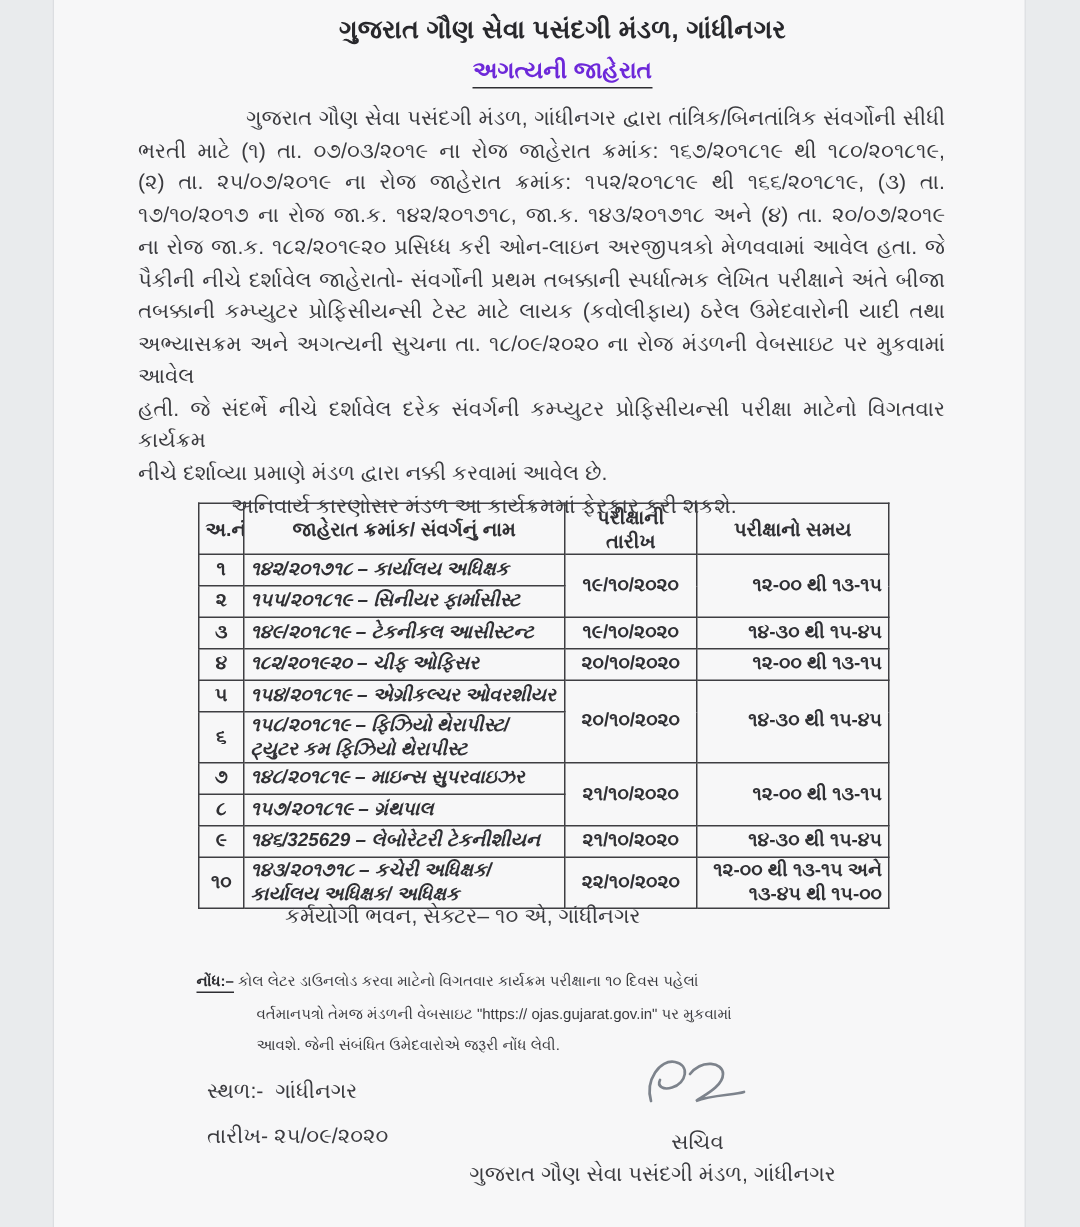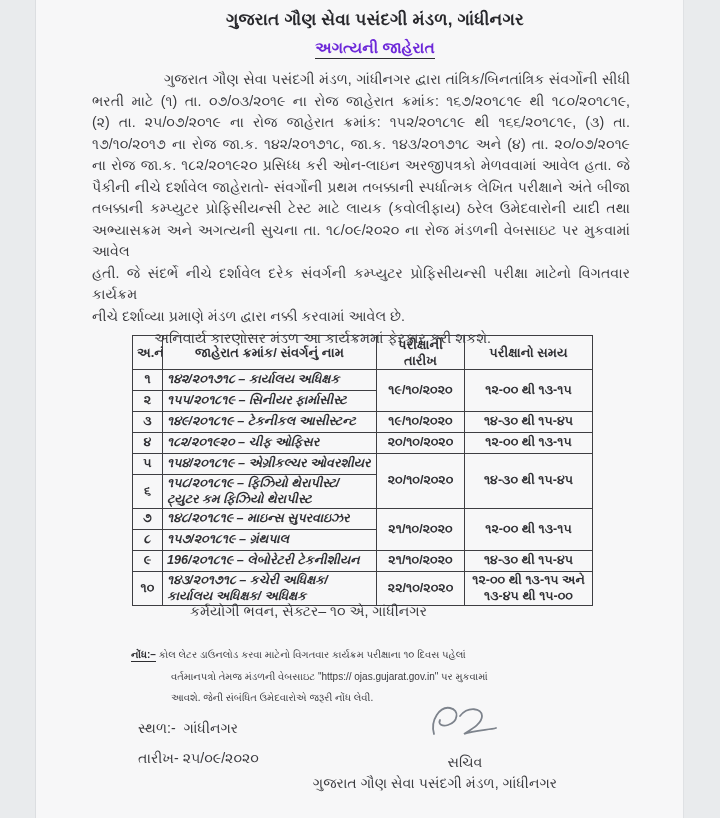--- a/index.html
+++ b/index.html
@@ -35,21 +35,21 @@
   table.sched th,table.sched td{
     border:1.4px solid #3e3e42;padding:1px 4px;line-height:15.5px;
     overflow:hidden;
   }
   table.sched th{height:24px;font-size:13px;text-align:center;font-weight:700;}
   table.sched td{height:18px;}
   td.c-no{text-align:center;}
   td.c-name{text-align:left;padding-left:7px;font-style:italic;}
   th.h-name{text-align:left;padding-left:7px;}
   td.c-date{text-align:center;}
-  td.c-time{text-align:center;padding-left:13px;}
+  td.c-time{text-align:right;padding-left:13px;}
   .venue{position:absolute;left:131px;top:601px;width:470px;font-size:14.2px;line-height:21.5px;}
   .venue-line2{padding-left:59px;}
   .note{position:absolute;left:131px;top:644px;width:480px;font-size:10px;line-height:21.5px;}
   .note-cont{padding-left:40px;}
   .lbl{font-weight:700;color:#2c2c30;border-bottom:1.6px solid #2e2e32;padding-bottom:1px;}
   .footer-left{position:absolute;left:138px;top:713px;font-size:14.2px;line-height:30px;}
   .sign-block{position:absolute;left:355px;top:700px;width:220px;text-align:center;}
   .sign-svg{display:block;margin:0 auto;}
   .signatory{font-size:14.2px;margin-top:2px;}
   .org-line{position:absolute;left:270px;top:775px;width:330px;text-align:center;font-size:14.2px;}
@@ -136,21 +136,21 @@
         <td class="c-name">૧૪૮/૨૦૧૮૧૯ – માઇન્સ સુપરવાઇઝર</td>
         <td class="c-date" rowspan="2">૨૧/૧૦/૨૦૨૦</td>
         <td class="c-time" rowspan="2">૧૨-૦૦ થી ૧૩-૧૫</td>
       </tr>
       <tr>
         <td class="c-no">૮</td>
         <td class="c-name">૧૫૭/૨૦૧૮૧૯ – ગ્રંથપાલ</td>
       </tr>
       <tr>
         <td class="c-no">૯</td>
-        <td class="c-name">196/૨૦૧૮૧૯ – લેબોરેટરી ટેકનીશીયન</td>
+        <td class="c-name">૧૪૬/325629 – લેબોરેટરી ટેકનીશીયન</td>
         <td class="c-date">૨૧/૧૦/૨૦૨૦</td>
         <td class="c-time">૧૪-૩૦ થી ૧૫-૪૫</td>
       </tr>
       <tr>
         <td class="c-no">૧૦</td>
         <td class="c-name">૧૪૩/૨૦૧૭૧૮ – કચેરી અધિક્ષક/ કાર્યાલય અધિક્ષક/ અધિક્ષક</td>
         <td class="c-date">૨૨/૧૦/૨૦૨૦</td>
         <td class="c-time">૧૨-૦૦ થી ૧૩-૧૫ અને ૧૩-૪૫ થી ૧૫-૦૦</td>
       </tr>
     </tbody>

